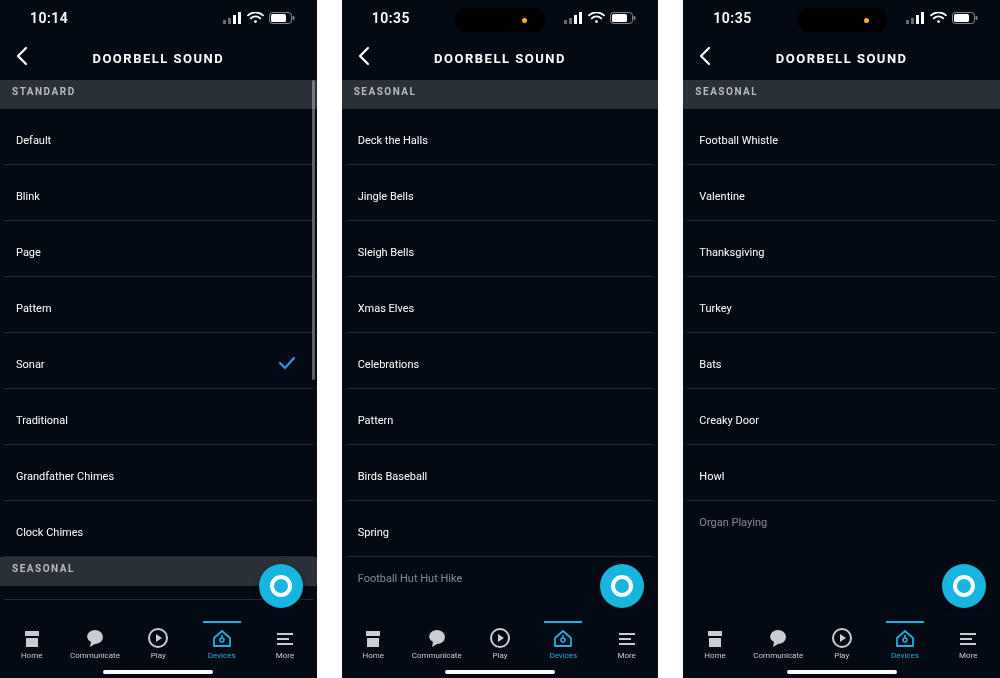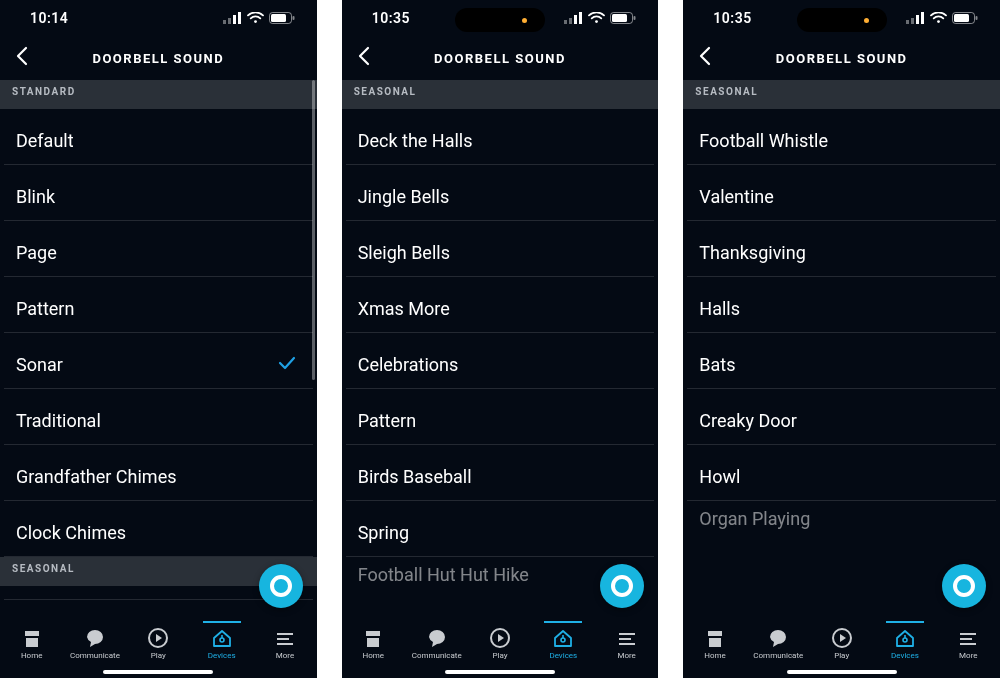--- a/index.html
+++ b/index.html
@@ -93,21 +93,21 @@
     font-weight: 700;
     letter-spacing: 1.5px;
     padding: 6px 12px 12px;
   }
   .row {
     display: flex;
     align-items: center;
     justify-content: space-between;
     height: 56px;
     padding: 8px 16px 0 12px;
-    font-size: 18px;
+    font-size: 11px;
     font-weight: 400;
     border-bottom: 1px solid rgba(255,255,255,0.13);
     margin: 0 4px;
   }
   .row:last-child { border-bottom: none; }
   .row .label { color: #fff; }
   .check-icon { color: #1fa0e4; }
   .row.cut { height: 30px; align-items: flex-end; padding-bottom: 2px; opacity: 0.5; overflow: hidden; }
   .row.tiny { height: 14px; overflow: hidden; }
   .row.tiny .label { font-size: 2px; opacity: 0; }
@@ -356,21 +356,21 @@
       <div class="row">
         <span class="label">Deck the Halls</span>
       </div>
       <div class="row">
         <span class="label">Jingle Bells</span>
       </div>
       <div class="row">
         <span class="label">Sleigh Bells</span>
       </div>
       <div class="row">
-        <span class="label">Xmas More</span>
+        <span class="label">Xmas Elves</span>
       </div>
       <div class="row">
         <span class="label">Celebrations</span>
       </div>
       <div class="row">
         <span class="label">Pattern</span>
       </div>
       <div class="row">
         <span class="label">Birds Baseball</span>
       </div>
@@ -482,21 +482,21 @@
       <div class="row">
         <span class="label">Football Whistle</span>
       </div>
       <div class="row">
         <span class="label">Valentine</span>
       </div>
       <div class="row">
         <span class="label">Thanksgiving</span>
       </div>
       <div class="row">
-        <span class="label">Halls</span>
+        <span class="label">Turkey</span>
       </div>
       <div class="row">
         <span class="label">Bats</span>
       </div>
       <div class="row">
         <span class="label">Creaky Door</span>
       </div>
       <div class="row">
         <span class="label">Howl</span>
       </div>

